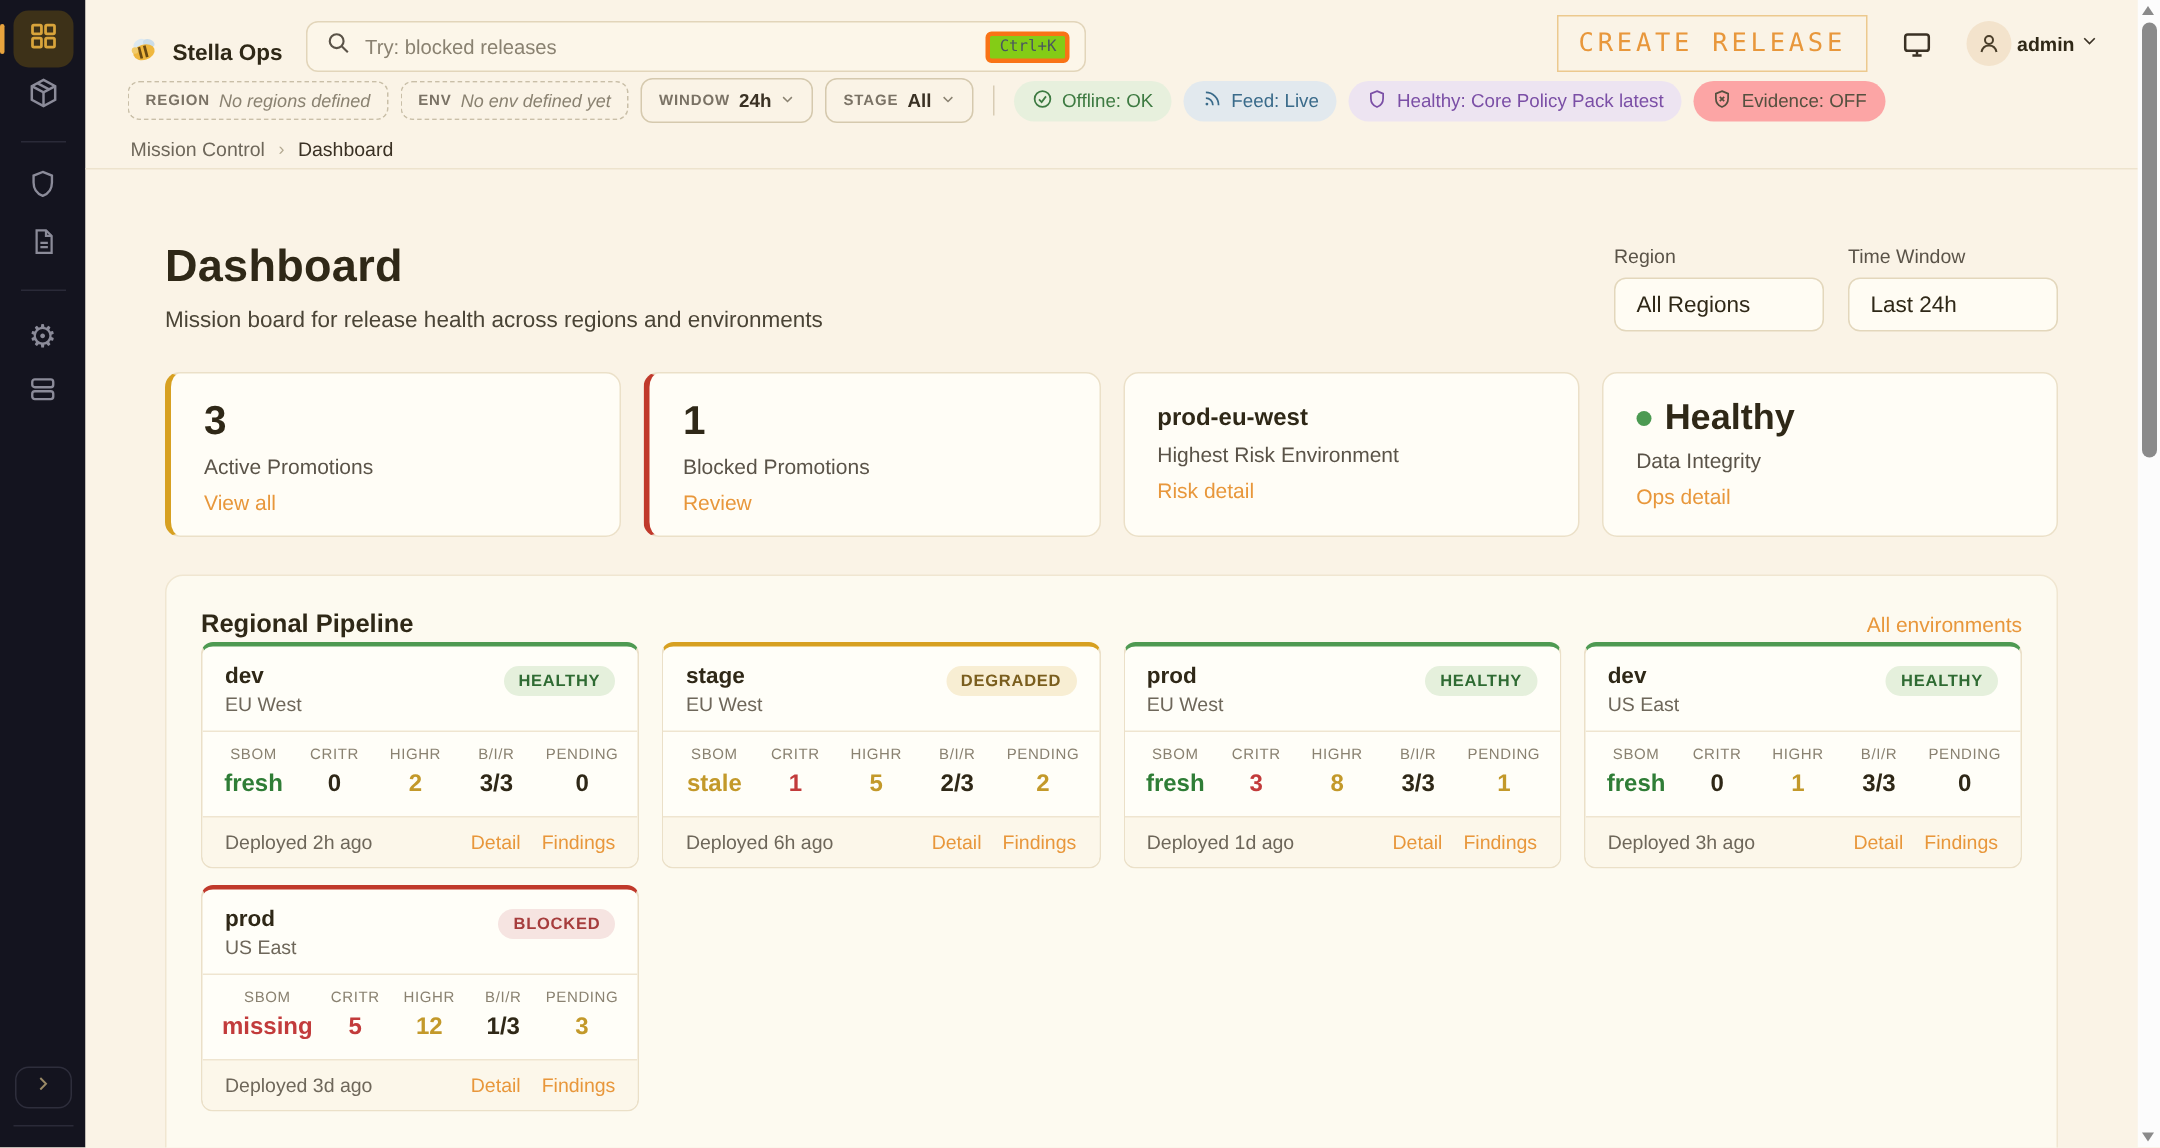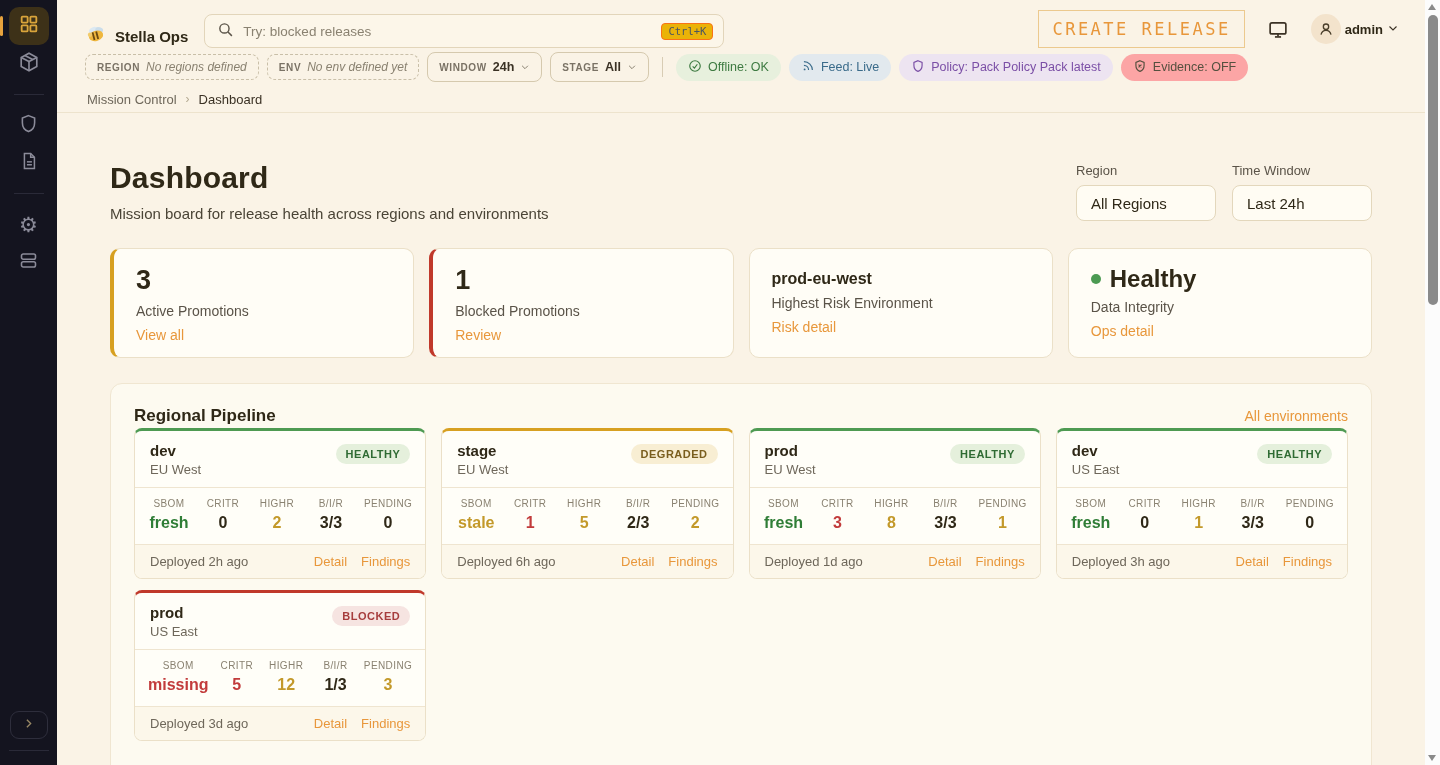--- a/index.html
+++ b/index.html
@@ -34,21 +34,21 @@
   .main { position:absolute; left:57px; right:15px; top:0; bottom:0; background:#FAF3E6; }
 
   .topbar { height:48px; display:flex; align-items:flex-end; padding:0 26px 0 28px; }
   .logo { display:flex; align-items:center; gap:8px; }
   .logo-name { font-size:15px; font-weight:bold; color:#2F2817; }
   .searchbar { margin-left:16px; width:520px; height:34px; background:#FCF6E9; border:1px solid #E2D5BA;
                border-radius:8px; display:flex; align-items:center; padding:0 10px 0 12px; gap:9px; }
   .searchbar input { flex:1; border:none; outline:none; background:transparent; font-size:13.5px; color:#3A3124;
                      font-family:"Liberation Sans", sans-serif; }
   .searchbar input::placeholder { color:#8A8271; }
-  .kbd { border:1px solid #f97316; border-radius:4px; background:#eab308; padding:1px 6px 2px;
+  .kbd { border:3px solid #f97316; border-radius:4px; background:#84cc16; padding:1px 6px 2px;
          font-family:"DejaVu Sans Mono", monospace; font-size:10.5px; color:#4A5660; }
   .topbar-right { margin-left:auto; display:flex; align-items:center; gap:22px; }
   .create-release { border:1px solid #ECC98E; border-radius:0; background:transparent; color:#E8973B;
                     font-family:"DejaVu Sans Mono", monospace; font-size:17px; letter-spacing:2.5px;
                     padding:8px 13px; cursor:pointer; }
   .monitor-btn { display:flex; cursor:pointer; }
   .user-menu { display:flex; align-items:center; gap:4px; cursor:pointer; }
   .avatar { width:30px; height:30px; border-radius:50%; background:#F3E3CC; display:flex; align-items:center; justify-content:center; }
   .user-name { font-size:13px; font-weight:bold; color:#2F2817; }
 
@@ -300,21 +300,21 @@
           </svg>
       </span>
       <span>Feed: Live</span>
     </div>
     <div class="chip policy">
       <span>
         <svg width="14" height="14" viewBox="0 0 24 24" fill="none" stroke="#7B4FA6" stroke-width="2">
             <path d="M12 3 L19 5.8 V11 C19 16 16.2 19.6 12 21.2 C7.8 19.6 5 16 5 11 V5.8 Z"></path>
           </svg>
       </span>
-      <span>Policy: Pack Policy Pack latest</span>
+      <span>Healthy: Core Policy Pack latest</span>
     </div>
     <div class="chip evidence">
       <span>
         <svg width="14" height="14" viewBox="0 0 24 24" fill="none" stroke="#55503F" stroke-width="2">
             <path d="M12 3 L19 5.8 V11 C19 16 16.2 19.6 12 21.2 C7.8 19.6 5 16 5 11 V5.8 Z"></path>
             <path d="M9.5 9.5 L14.5 14.5 M14.5 9.5 L9.5 14.5"></path>
           </svg>
       </span>
       <span>Evidence: OFF</span>
     </div>

